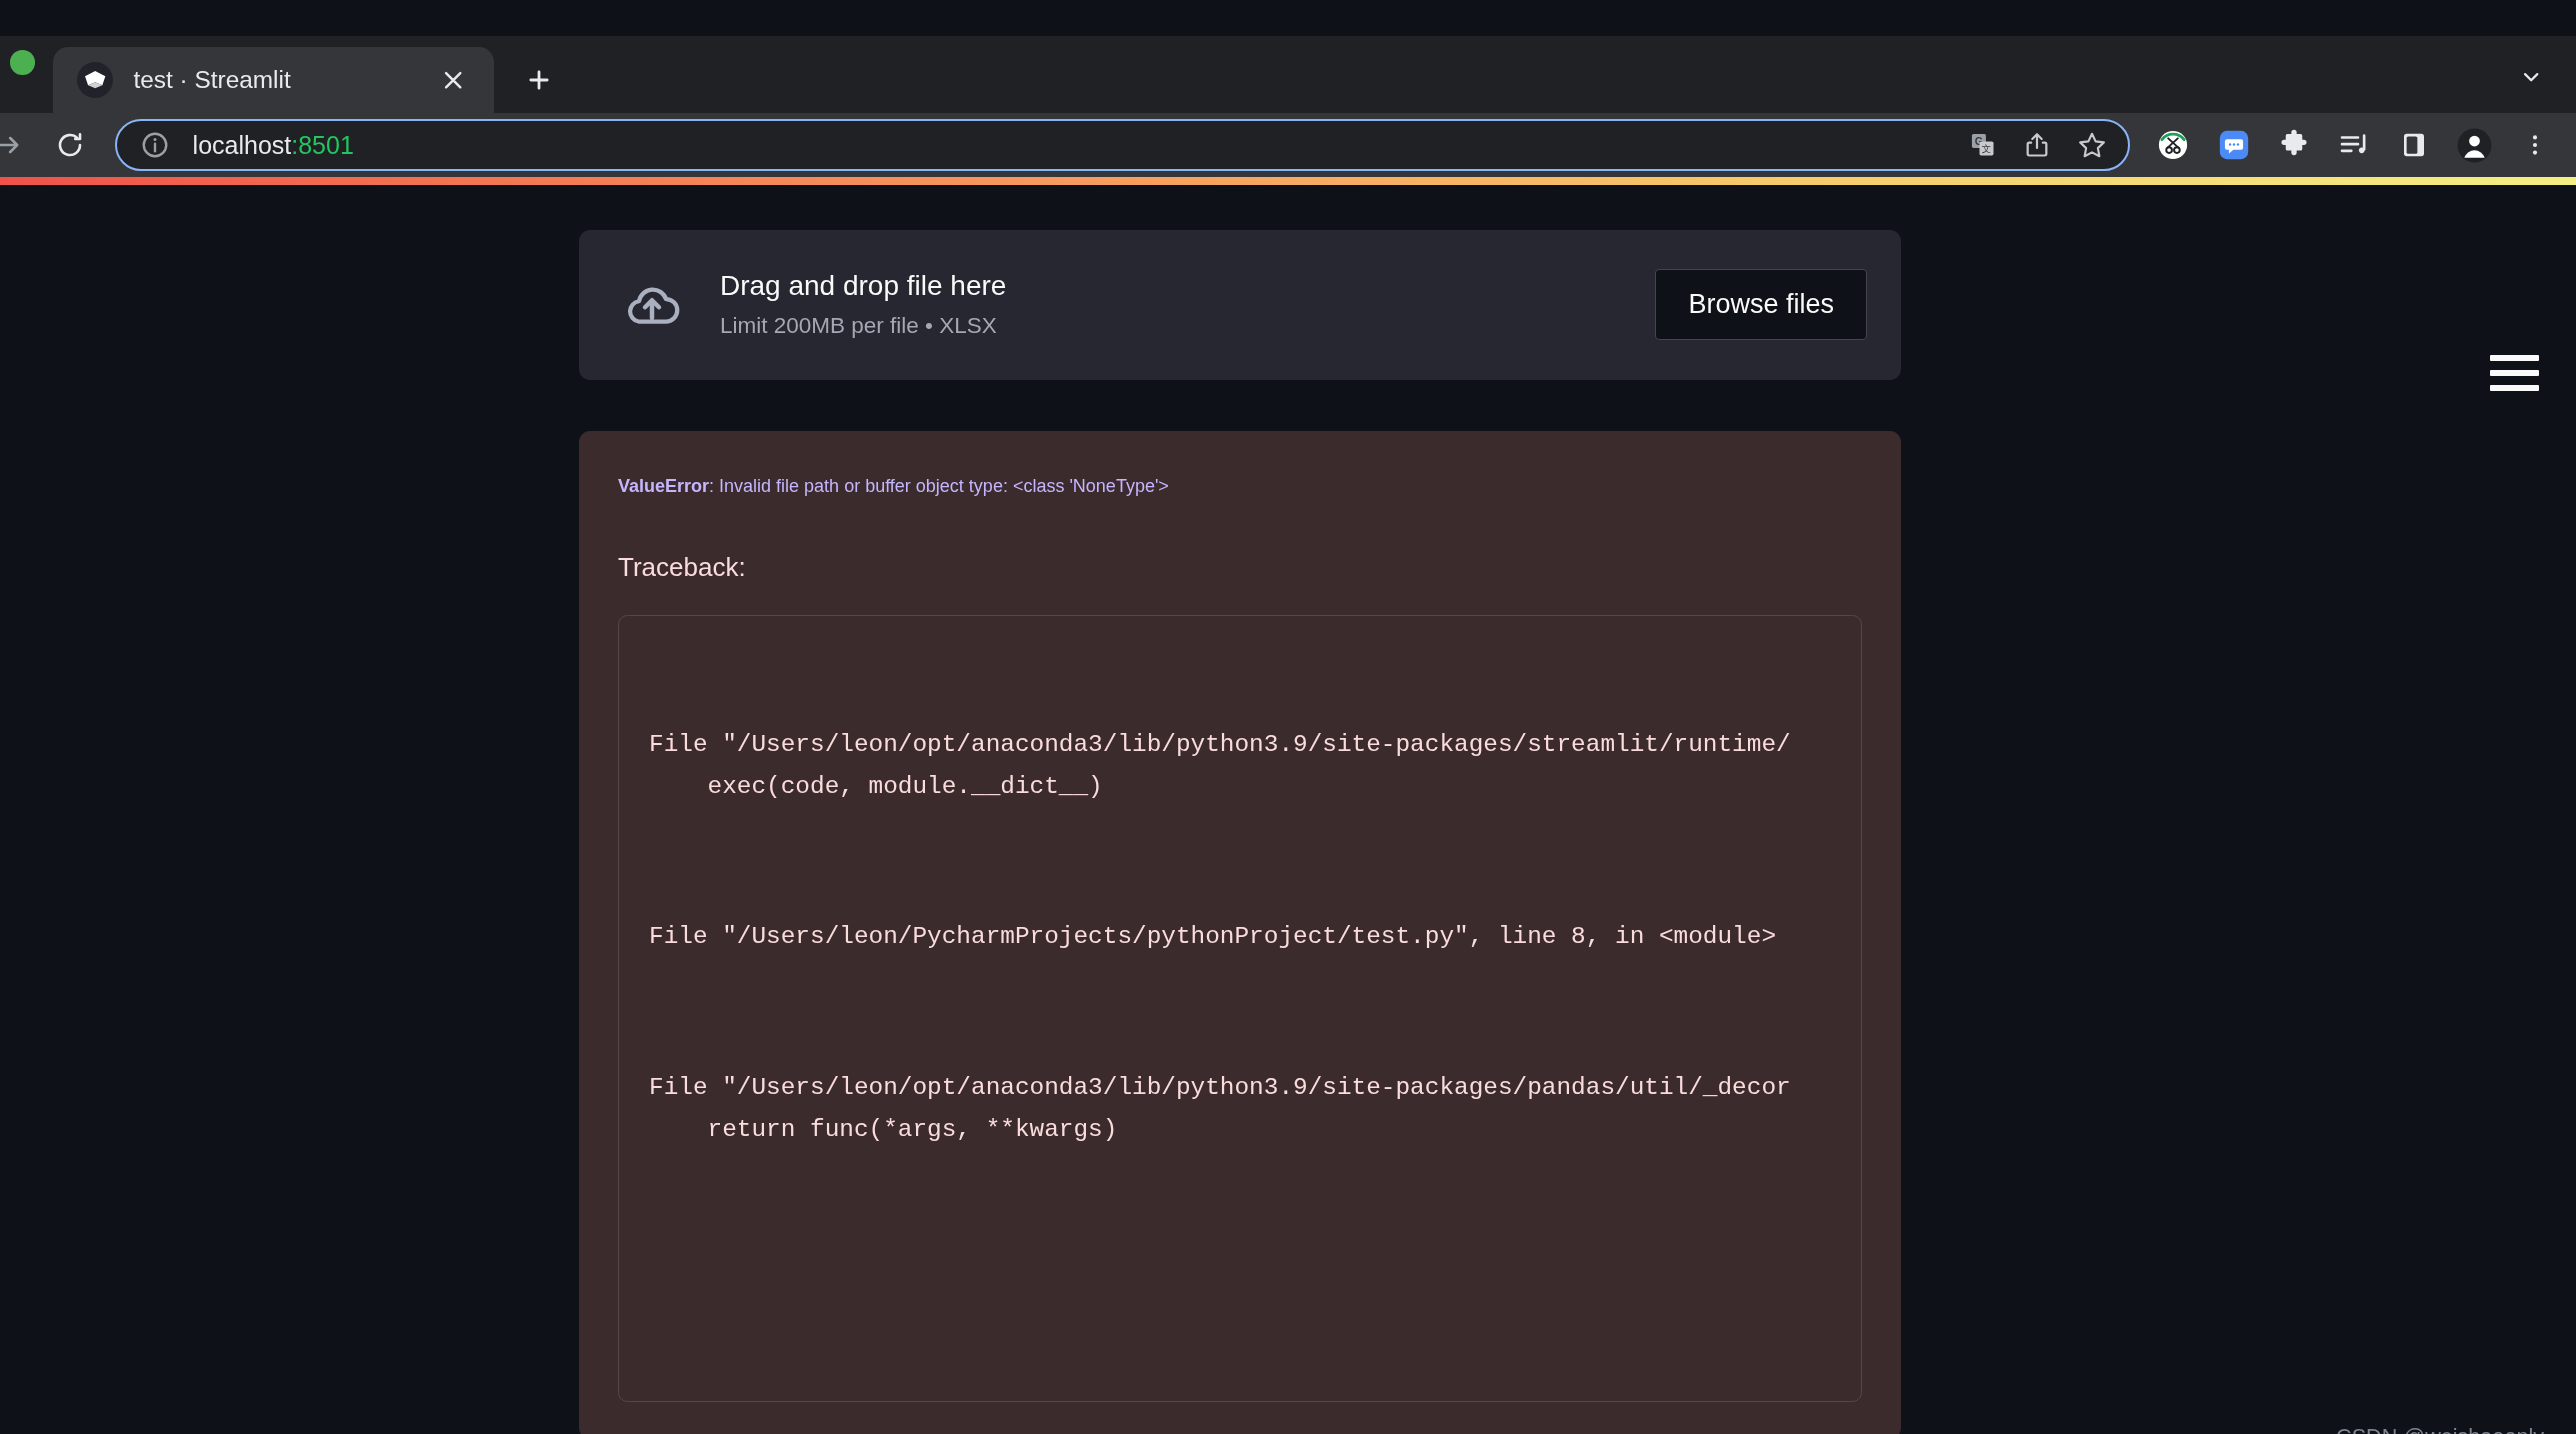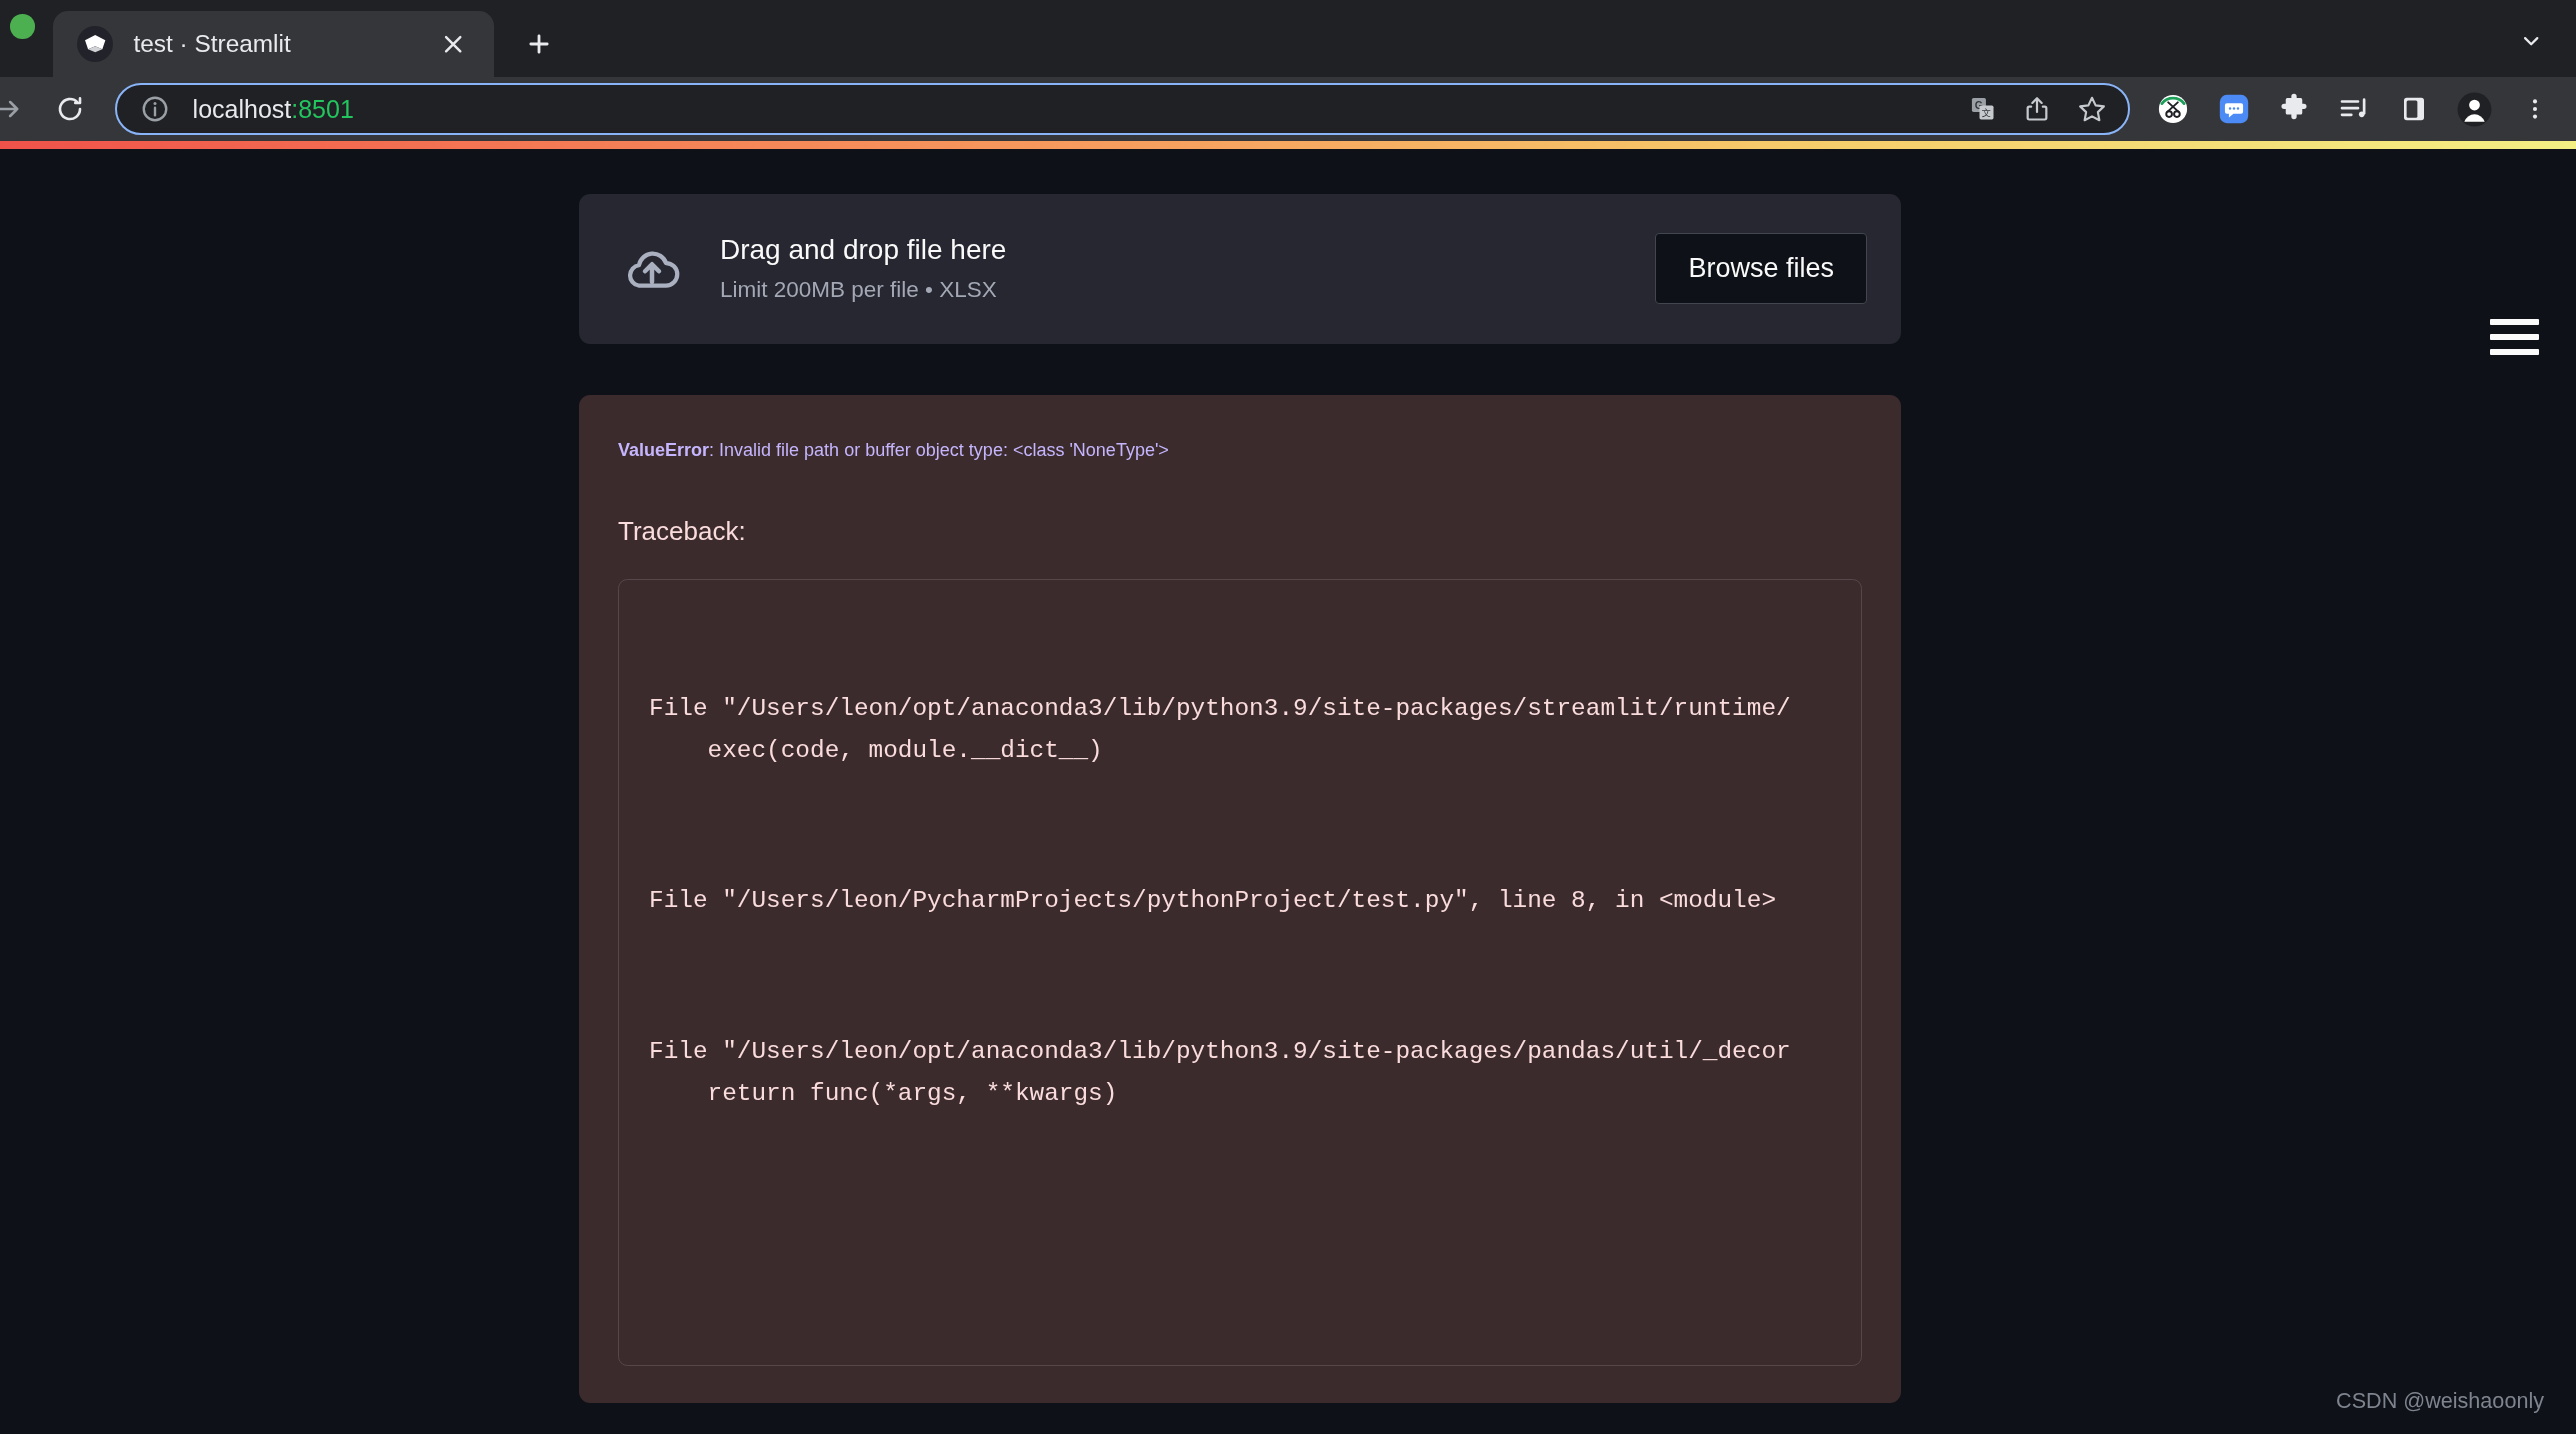--- a/index.html
+++ b/index.html
@@ -10,20 +10,21 @@
     overflow: hidden;
     background: #0e1117;
     font-family: "Liberation Sans", sans-serif;
   }
 
   
   .browser-chrome {
     width: 2576px;
     background: #202124;
     position: relative;
+    margin-top: 36px;
   }
 
   
   .tab-strip {
     height: 77px;
     background: #202124;
     display: flex;
     align-items: flex-end;
     padding-left: 0;
     position: relative;

